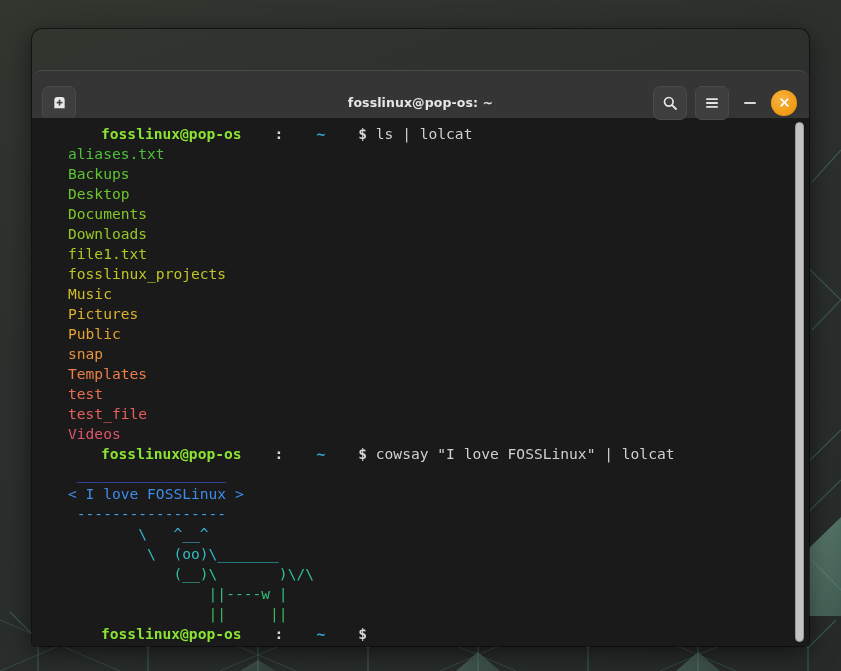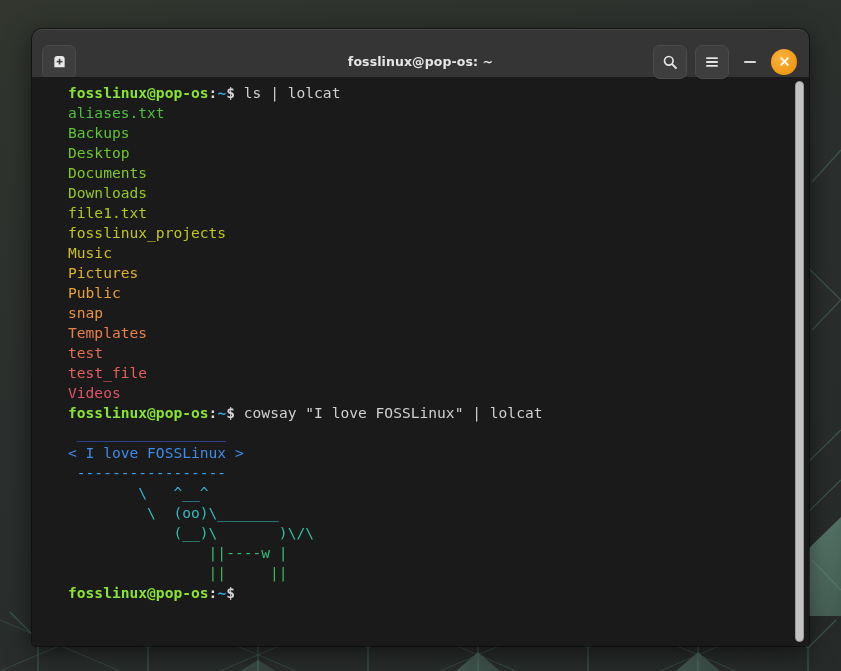--- a/index.html
+++ b/index.html
@@ -53,20 +53,21 @@
     position: relative;
     height: 48px;
     flex: 0 0 48px;
     background: #353535;
     border-top: 1px solid #4a4a4a;
     border-radius: 10px 10px 0 0;
     display: flex;
     align-items: center;
     padding: 16px 12px 0 10px;
     box-sizing: border-box;
+    margin-top: 41px;
   }
   .hdr-btn {
     width: 32px;
     height: 32px;
     border-radius: 7px;
     background: #3e3e3e;
     border: 1px solid #4b4b4b;
     display: flex;
     align-items: center;
     justify-content: center;
@@ -133,21 +134,21 @@
     left: 0; top: 0;
     padding: 6px 0 0 36px;
     font-family: "DejaVu Sans Mono", monospace;
     font-size: 14.6px;
     line-height: 20px;
     white-space: pre;
     letter-spacing: 0px;
     tab-size: 8;
   }
   #term-text .ln { display: block; height: 20px; }
-  .bold { font-weight: bold; }
+  .bold { font-weight: bold; margin-left: 33px; }
 
   
   #scrollbar-track {
     position: absolute;
     right: 5px;
     top: 4px;
     bottom: 4px;
     width: 9px;
     background: transparent;
     cursor: pointer;

